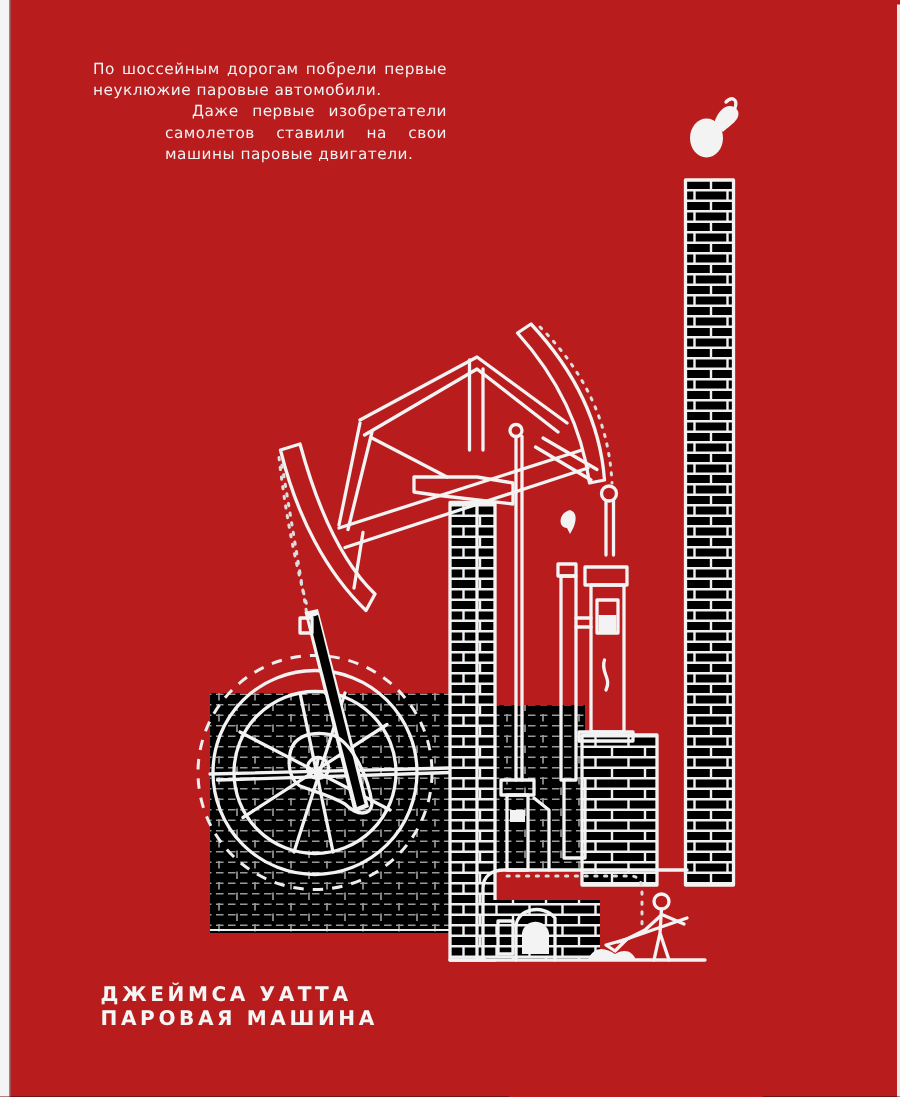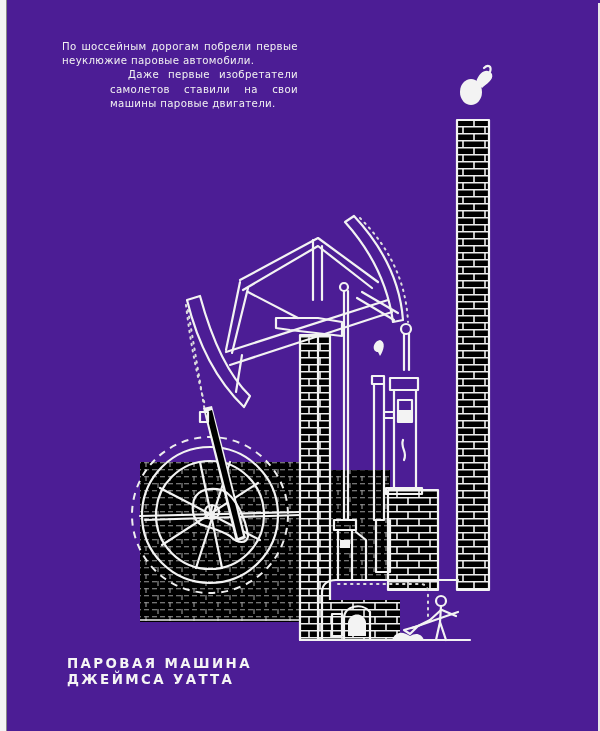--- a/index.html
+++ b/index.html
@@ -1,17 +1,17 @@
 <!DOCTYPE html>
 <html><head>
 <meta charset="utf-8">
 <style>
   html, body { margin: 0; padding: 0; background: #000; }
   body { width: 600px; height: 731px; position: relative; overflow: hidden; font-family: "DejaVu Sans", sans-serif; }
-  .page { position: absolute; left: 0; top: 0; width: 600px; height: 731px; background: #4c1d95; }
+  .page { position: absolute; left: 0; top: 0; width: 600px; height: 731px; background: #b91c1c; }
   .edge-left { position: absolute; left: 0; top: 0; width: 6px; height: 731px; background: #f4f4f4; }
   .edge-left-inner { position: absolute; left: 6px; top: 0; width: 1px; height: 731px; background: #888; }
   .edge-right { position: absolute; right: 0; top: 3px; width: 2px; height: 728px; background: #e8e8e8; }
   .intro { position: absolute; left: 62px; top: 40px; width: 236px; color: #f2f2f2; font-size: 10.2px; line-height: 14.2px; letter-spacing: 0.35px; text-align: justify; }
   .intro p { margin: 0; }
   .intro p.indent { text-indent: 18px; margin-left: 48px; }
   .caption { position: absolute; left: 67px; top: 656px; color: #f5f5f5; font-size: 13.4px; line-height: 16px; letter-spacing: 2.4px; font-weight: bold; }
   .caption div { white-space: nowrap; }
   svg.art { position: absolute; left: 0; top: 0; }
   .ln { stroke: #f3f3f3; fill: none; stroke-width: 2.2; stroke-linejoin: round; stroke-linecap: round; }
@@ -177,16 +177,16 @@
       <ellipse class="ln" cx="441" cy="601" rx="5" ry="5"></ellipse>
       <path class="ln" d="M441 606 L440 622 L436 640 M440 622 L446 640"></path>
       <path class="ln" d="M441 610 L430 620 L418 626 M442 610 L456 616"></path>
       <path class="ln" d="M404 630 L418 626 L410 634 Z"></path>
       <line class="ln" x1="412" y1="628" x2="458" y2="612"></line>
       <path class="fillw" d="M392 640 C396 630 404 632 410 636 C416 632 422 634 424 640 Z"></path>
     </g>
   </svg>
 
   <div class="caption">
+    <div>ДЖЕЙМСА УАТТА</div>
     <div>ПАРОВАЯ МАШИНА</div>
-    <div>ДЖЕЙМСА УАТТА</div>
   </div>
 </div>
 
 </body></html>

